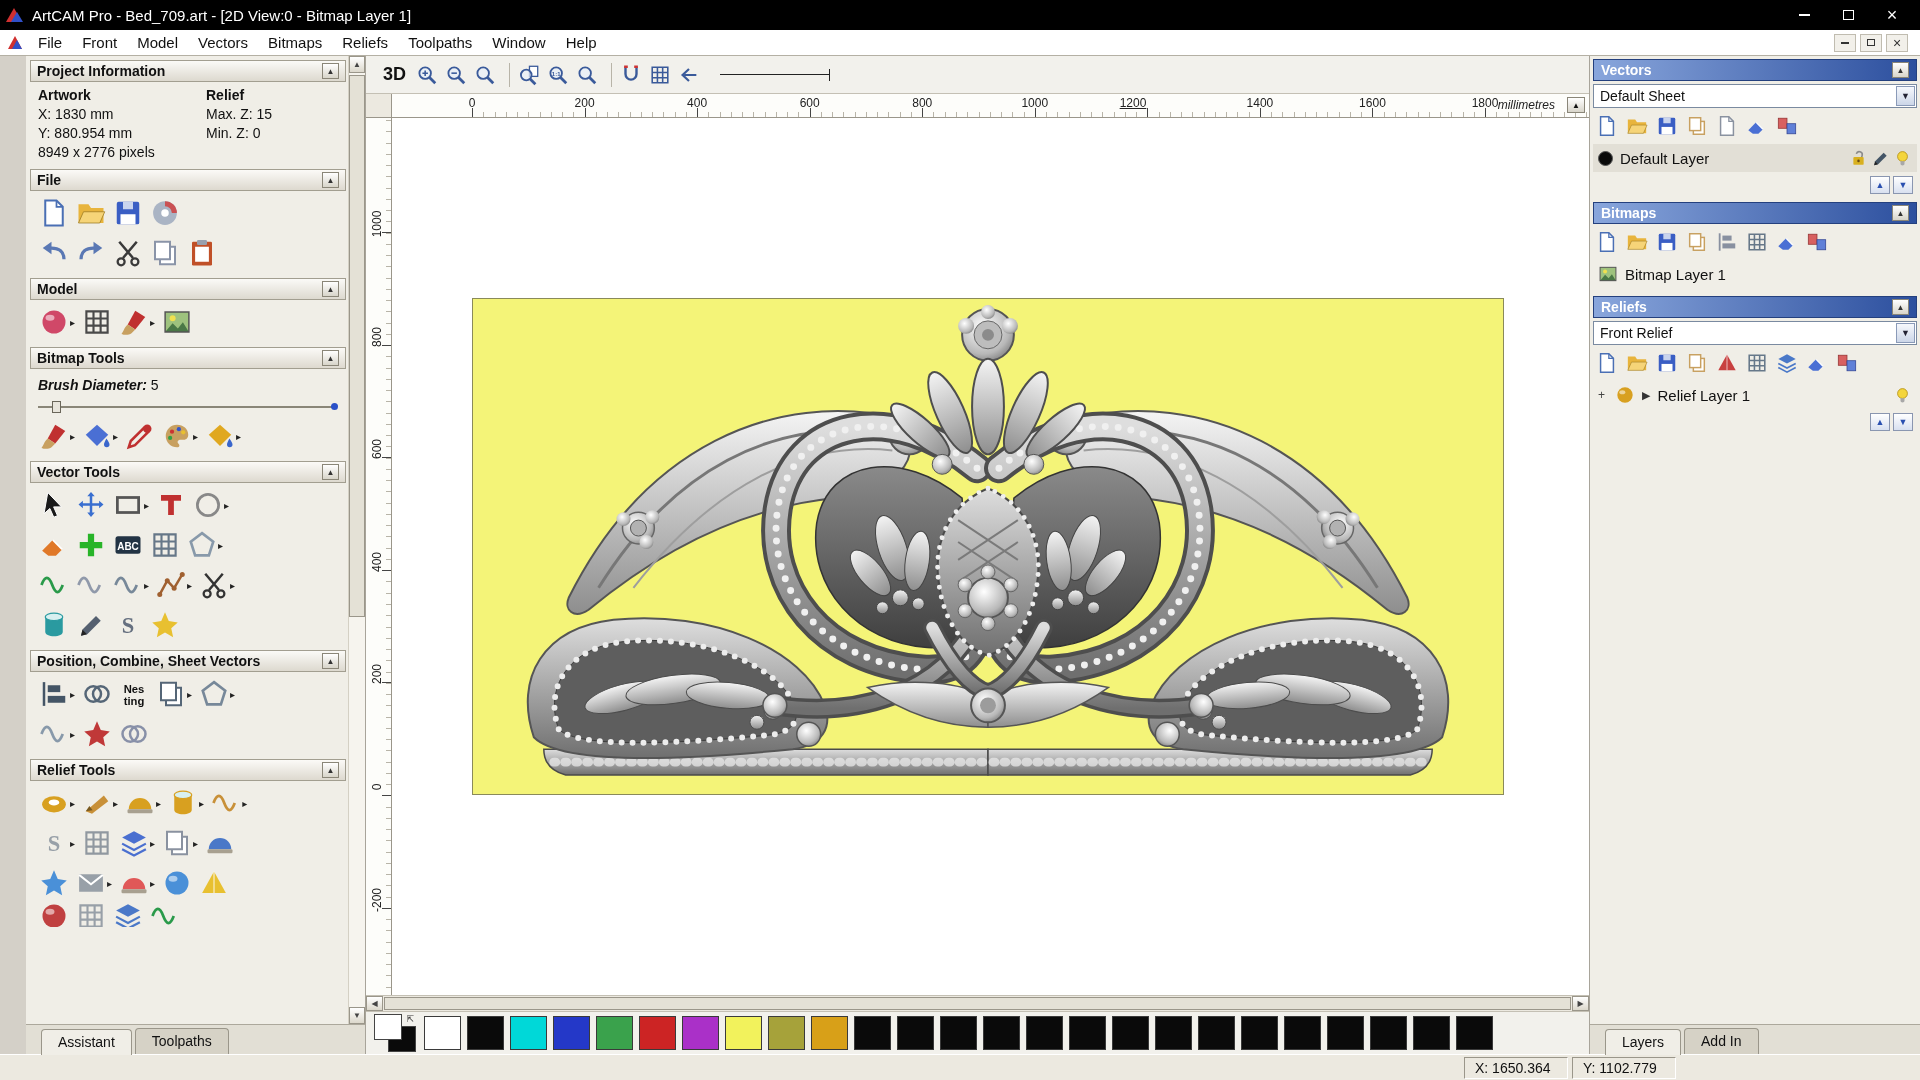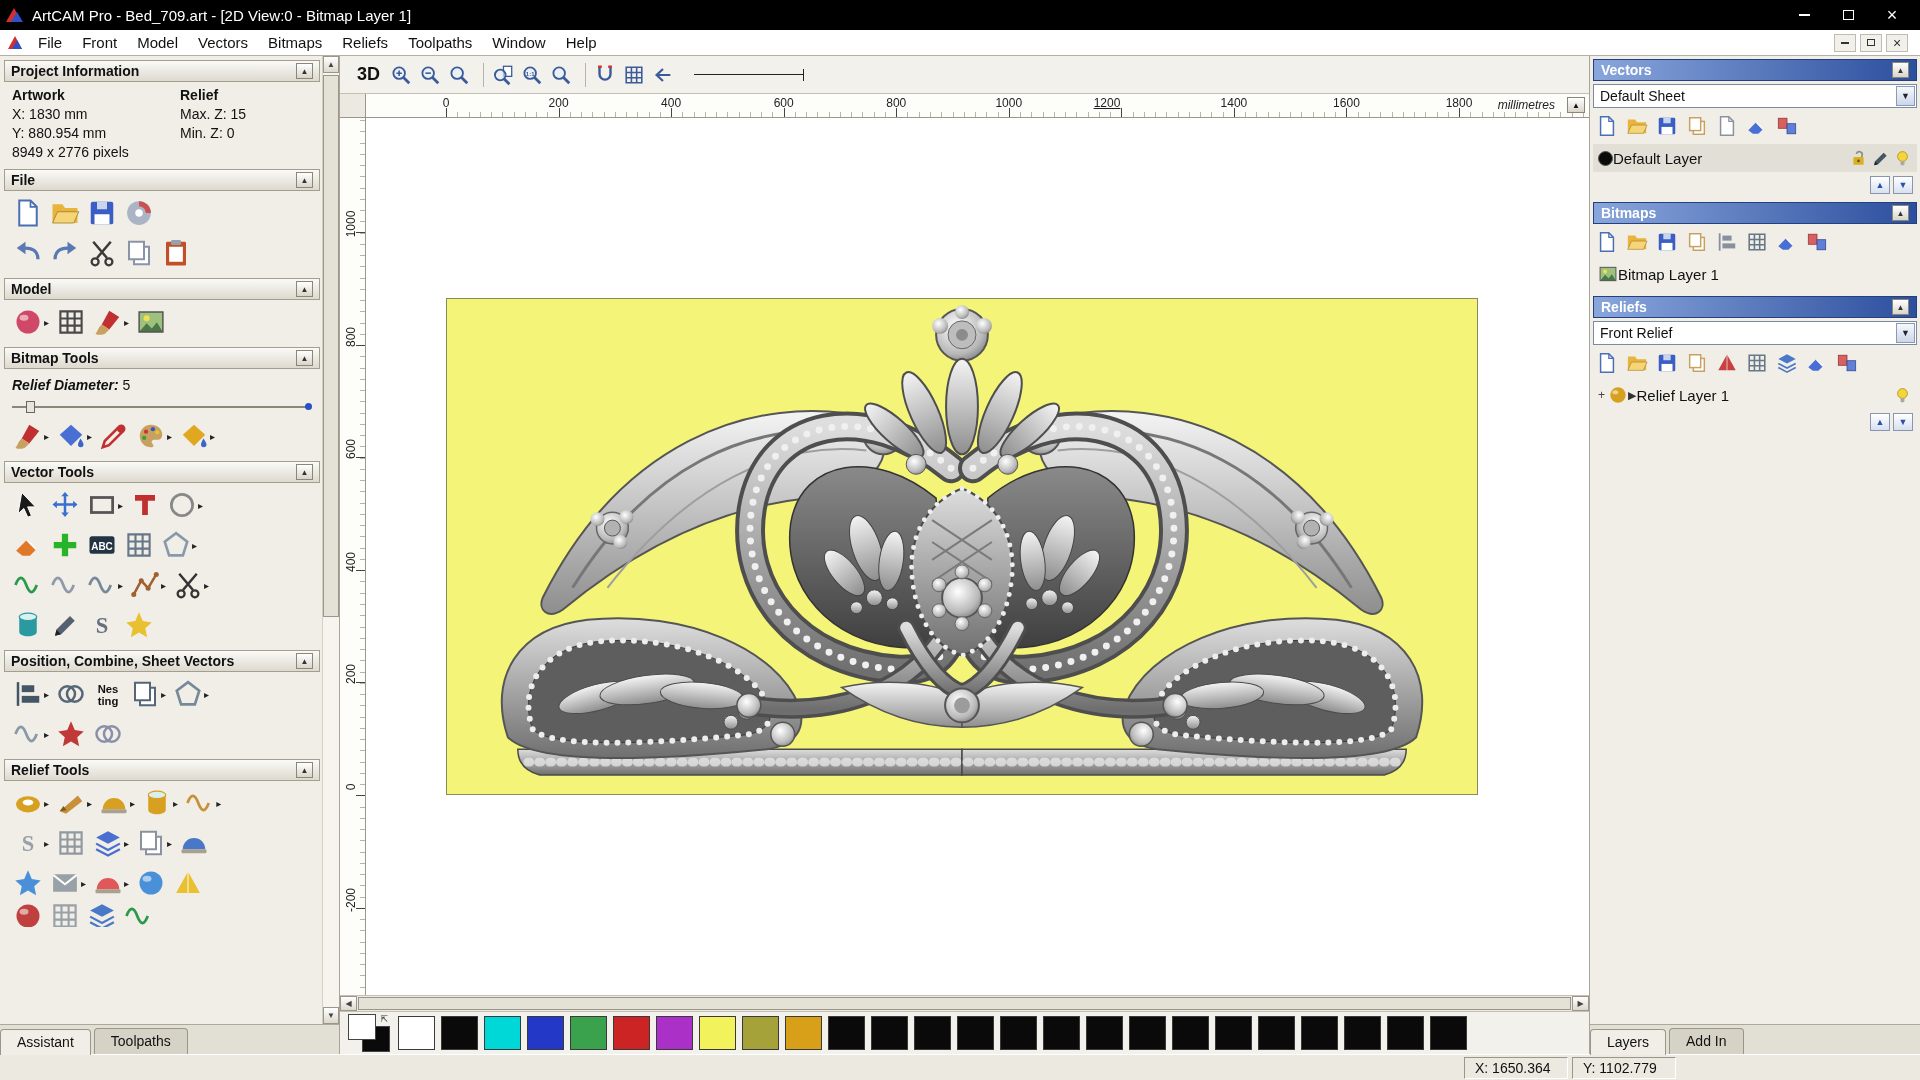--- a/index.html
+++ b/index.html
@@ -27,21 +27,21 @@
   .mdi-controls { margin-left:auto; display:flex; gap:4px; padding-right:8px; color:#333; }
   .mdi-btn { width:22px; height:18px; display:flex; align-items:center; justify-content:center; border:1px solid #c0bcb0; background:#f2f0ea; }
   .mdi-btn .glyph-min { background:#333; width:8px; }
   .mdi-btn .glyph-max { border-color:#333; width:8px; height:7px; }
   .mdi-btn .glyph-close { font-size:14px; color:#333; }
 
   
   .main { display:flex; height:998px; }
 
   
-  .leftpanel { width:340px; background:#f0eee7; border-right:1px solid #a8a49a; display:flex; flex-direction:column; }
+  .leftpanel { width:340px; background:#f0eee7; border-right:1px solid #a8a49a; display:flex; flex-direction:column;margin-left:26px; }
   .lp-body { flex:1; display:flex; min-height:0; }
   .lp-content { flex:1; padding:2px 2px 0 4px; overflow:hidden; }
   .sec-h { height:22px; background:linear-gradient(#fbfaf7,#ddd9cf); border:1px solid #a29e90; display:flex; align-items:center; padding:0 6px; font-weight:bold; font-size:14px; margin-top:7px; }
   .sec-h:first-child { margin-top:2px; }
   .up-btn { margin-left:auto; width:17px; height:16px; border:1px solid #8a8678; background:linear-gradient(#ffffff,#d8d5ca); font-size:8px; display:flex; align-items:center; justify-content:center; color:#333; }
   .pi-grid { display:grid; grid-template-columns:168px 1fr; font-size:14px; padding:5px 4px 2px 8px; row-gap:3px; }
   .pi-head { font-weight:bold; }
   .lp-row { display:flex; align-items:center; padding:6px 0 2px 8px; }
   .ticon { display:flex; align-items:center; justify-content:center; position:relative; margin-right:5px; padding:1px; }
   .ticon svg { width:30px; height:30px; }
@@ -49,21 +49,21 @@
   .brush-line { padding:8px 8px 0 8px; font-size:14px; }
   .brush-lbl { font-weight:bold; font-style:italic; }
   .slider { margin:7px 10px 0 8px; position:relative; height:14px; }
   .slider .track { position:absolute; left:0; right:0; top:6px; height:2px; background:#8a8678; }
   .slider .handle { position:absolute; left:14px; top:1px; width:9px; height:12px; background:#e8e5dc; border:1px solid #6a665a; }
   .slider .dot { position:absolute; right:-2px; top:3px; width:7px; height:7px; background:#2a50c8; border-radius:50%; }
   .lp-scrollbar { width:17px; background:#f6f4ee; border-left:1px solid #d4d0c4; display:flex; flex-direction:column; align-items:stretch; }
   .sb-btn { height:17px; background:linear-gradient(#fff,#dcd8cc); border:1px solid #9a968a; font-size:8px; color:#444; display:flex; align-items:center; justify-content:center; }
   .sb-track { flex:1; position:relative; }
   .sb-thumb { position:absolute; left:0; right:0; top:2px; height:58%; background:#e4e1d6; border:1px solid #9a968a; }
-  .panel-tabs { height:30px; background:#e2dfd5; border-top:1px solid #aca89c; display:flex; align-items:flex-end; padding:0 0; gap:3px; }
+  .panel-tabs { height:30px; background:#e2dfd5; border-top:1px solid #aca89c; display:flex; align-items:flex-end; padding:0 15px; gap:3px; }
   .tab { padding:4px 16px 5px 16px; font-size:14px; border:1px solid #9a968a; border-bottom:none; background:#d6d2c6; border-radius:4px 4px 0 0; }
   .tab.active { background:#f0eee7; font-weight:normal; position:relative; top:1px; }
 
   
   .center { flex:1; min-width:0; display:flex; flex-direction:column; background:#fff; }
   .cv-toolbar { height:38px; background:#f2f1ec; border-bottom:1px solid #c4c0b4; display:flex; align-items:center; padding:0 8px; }
   .btn3d { font-weight:bold; font-size:18px; padding:3px 8px; border:1px solid transparent; }
   .cv-toolbar .ticon svg { width:22px; height:22px; }
   .tb-icons { display:flex; align-items:center; }
   .sep { width:1px; height:24px; background:#b8b4a8; margin:0 7px; }
@@ -107,21 +107,21 @@
   .rightpanel { width:331px; background:#f0eee7; border-left:1px solid #a8a49a; display:flex; flex-direction:column; }
   .rp-body { flex:1; padding:3px 3px 0 3px; overflow:hidden; }
   .rp-h { height:22px; background:linear-gradient(to right,#89a6dc,#2c4f9e); color:#fff; font-weight:bold; font-size:14px; display:flex; align-items:center; padding:0 7px; border:1px solid #24407e; margin-top:8px; }
   .rp-h:first-child { margin-top:0; }
   .rp-h .up-btn { color:#333; }
   .dropdown { height:24px; background:#fff; border:1px solid #7a8aa0; display:flex; align-items:center; font-size:14px; padding:0 0 0 6px; margin-top:3px; }
   .dd-btn { margin-left:auto; width:19px; height:20px; background:linear-gradient(#f6f8fc,#ccd6e8); border:1px solid #8a9ab8; font-size:9px; display:flex; align-items:center; justify-content:center; color:#223; margin-right:1px; }
   .rp-toolbar { display:flex; align-items:center; padding:6px 2px 4px 2px; }
   .rp-toolbar .ticon { margin-right:6px; }
   .rp-toolbar .ticon svg { width:22px; height:22px; }
-  .layer-row { height:28px; display:flex; align-items:center; font-size:15px; padding:0 5px; margin-top:2px; }
+  .layer-row { height:28px; display:flex; align-items:center; gap:7px; font-size:15px; padding:0 5px; margin-top:2px; }
   .layer-row.selected { background:#e2dfd6; }
   .layer-swatch { width:15px; height:15px; border-radius:50%; background:#0a0a0a; border:1px solid #555; flex:0 0 auto; }
   .layer-icons { margin-left:auto; display:flex; align-items:center; gap:3px; }
   .layer-icons svg { width:19px; height:19px; }
   .expand-arrow { font-size:11px; color:#333; }
   .plus-mini { font-size:12px; color:#444; width:10px; }
   .updown { display:flex; justify-content:flex-end; gap:3px; padding:4px 4px 0 0; }
   .ud-btn { width:20px; height:18px; border:1px solid #8a96b0; background:linear-gradient(#ffffff,#d8e0f0); color:#2a50b0; font-size:9px; display:flex; align-items:center; justify-content:center; }
 
   
@@ -494,21 +494,21 @@
                 <use href="#sym-picture"></use>
               </svg>
             </div>
           </div>
 
         <div class="sec-h">
           <span>Bitmap Tools</span>
           <span class="up-btn">▲</span>
         </div>
         <div class="brush-line">
-          <span class="brush-lbl">Relief Diameter:</span>
+          <span class="brush-lbl">Brush Diameter:</span>
           <span>5</span>
         </div>
         <div class="slider">
           <div class="track"></div>
           <div class="handle"></div>
           <div class="dot"></div>
         </div>
         <div class="lp-row">
             <div class="ticon">
               <svg viewBox="0 0 24 24" style="color: rgb(192, 48, 48);">

